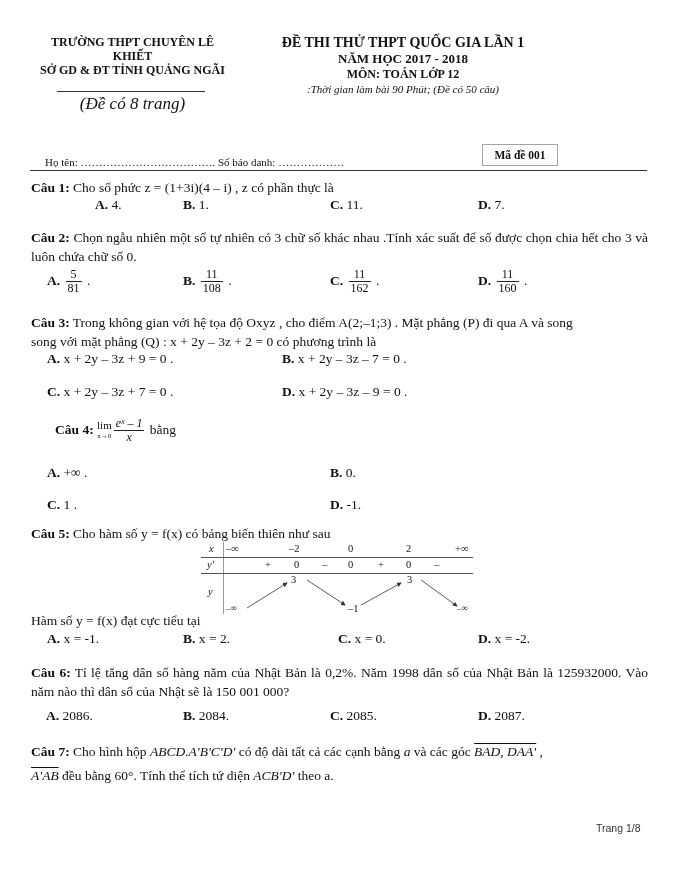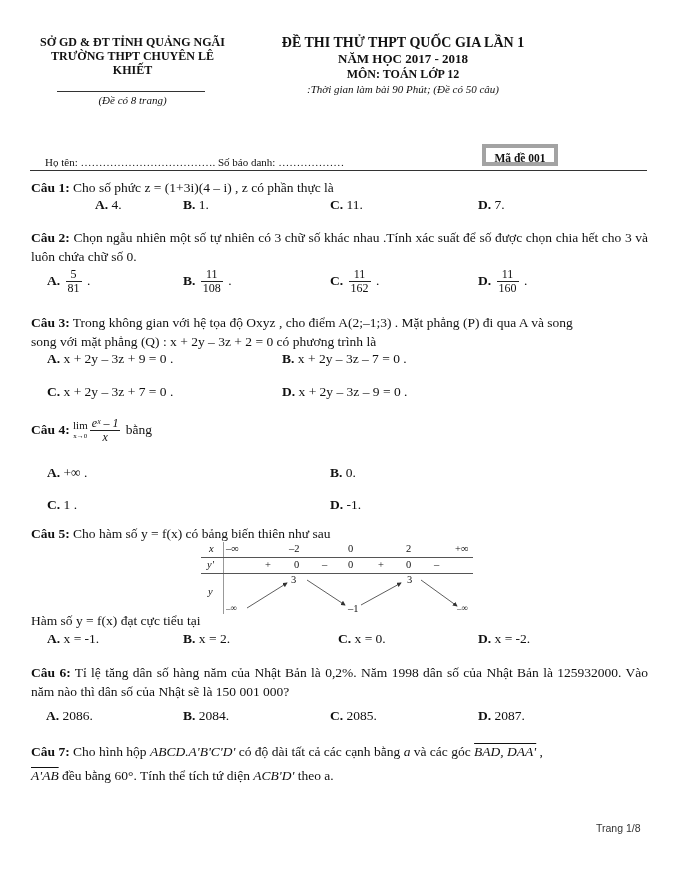--- a/index.html
+++ b/index.html
@@ -3,30 +3,30 @@
 <meta charset="utf-8">
 <style>
   * { box-sizing: border-box; margin: 0; padding: 0; }
   html, body { width: 681px; height: 886px; background: #ffffff; overflow: hidden; }
   body { position: relative; font-family: "Liberation Serif", "DejaVu Serif", serif; color: #111; font-size: 13px; }
   .abs { position: absolute; white-space: nowrap; }
   .i { font-style: italic; }
 
   .hdr-left { left: 30px; top: 35px; width: 205px; text-align: center; font-weight: bold; font-size: 12px; line-height: 14px; white-space: normal; }
   .hdr-left-rule { left: 57px; top: 91px; width: 148px; height: 1px; background: #333; }
-  .hdr-left-pages { left: 30px; top: 94px; width: 205px; text-align: center; font-style: italic; font-size: 11px; }
+  .hdr-left-pages { left: 30px; top: 94px; width: 205px; text-align: center; font-style: italic; font-size: 17px; }
 
   .hdr-right-title { left: 258px; top: 35px; width: 290px; text-align: center; font-weight: bold; font-size: 14px; line-height: 15px; }
   .hdr-right-year { left: 258px; top: 51px; width: 290px; text-align: center; font-weight: bold; font-size: 13px; }
   .hdr-right-subject { left: 258px; top: 67px; width: 290px; text-align: center; font-weight: bold; font-size: 12px; }
   .hdr-right-time { left: 258px; top: 83px; width: 290px; text-align: center; font-style: italic; font-size: 11px; }
 
   .student-line { left: 45px; top: 156px; font-size: 11px; }
   .student-rule { left: 30px; top: 170px; width: 617px; height: 1px; background: #333; }
-  .code-box { left: 482px; top: 144px; width: 76px; height: 22px; border: 4px solid #a3a3a3; font-weight: bold; font-size: 11.5px; text-align: center; line-height: 20px; }
+  .code-box { left: 482px; top: 144px; width: 76px; height: 22px; border: 1px solid #a3a3a3; font-weight: bold; font-size: 11.5px; text-align: center; line-height: 20px; }
 
   .q { left: 31px; font-size: 13.5px; }
   .q .lbl { font-weight: bold; }
   .opt { font-size: 13.5px; }
   .opt .lbl { font-weight: bold; }
   .para { left: 31px; width: 617px; font-size: 13.5px; text-align: justify; white-space: normal; line-height: 19px; }
   .para .lbl { font-weight: bold; }
 
   .frac { display: inline-block; vertical-align: middle; text-align: center; font-size: 12px; line-height: 13px; margin: 0 2px; }
   .frac .num { display: block; border-bottom: 1px solid #222; padding: 0 2px; }
@@ -40,22 +40,22 @@
   .vt .col-line { position: absolute; left: 22px; top: 0; width: 1px; height: 72px; background: #999; }
   .vt .cell { position: absolute; white-space: nowrap; }
 
   .footer { left: 596px; top: 822px; font-family: "Liberation Sans", "DejaVu Sans", sans-serif; font-size: 10.5px; color: #333; }
   .ovl { text-decoration: overline; }
 </style>
 </head>
 <body>
 
 <div class="abs hdr-left">
+  <div>TRƯỜNG THPT CHUYÊN LÊ KHIẾT</div>
   <div>SỞ GD &amp; ĐT TỈNH QUẢNG NGÃI</div>
-  <div>TRƯỜNG THPT CHUYÊN LÊ KHIẾT</div>
 </div>
 <div class="abs hdr-left-rule"></div>
 <div class="abs hdr-left-pages">(Đề có 8 trang)</div>
 
 <div class="abs hdr-right-title">ĐỀ THI THỬ THPT QUỐC GIA LẦN 1</div>
 <div class="abs hdr-right-year">NĂM HỌC 2017 - 2018</div>
 <div class="abs hdr-right-subject">MÔN: TOÁN LỚP 12</div>
 <div class="abs hdr-right-time">:Thời gian làm bài 90 Phút; (Đề có 50 câu)</div>
 
 <div class="abs student-line">Họ tên: ………………………………. Số báo danh: ………………</div>
@@ -80,21 +80,21 @@
 
 <div class="abs q" style="top:315px;text-align:center;">
   <span class="lbl">Câu 3:</span><span> Trong không gian với hệ tọa độ Oxyz , cho điểm  A(2;–1;3) . Mặt phẳng (P) đi qua A và song</span>
 </div>
 <div class="abs q" style="top:334px;">song với mặt phẳng  (Q) :   x + 2y – 3z + 2 = 0 có phương  trình là</div>
 <div class="abs opt" style="left:47px; top:351px;"><span class="lbl">A.</span><span> x + 2y – 3z + 9 = 0 .</span></div>
 <div class="abs opt" style="left:282px; top:351px;"><span class="lbl">B.</span><span> x + 2y – 3z – 7 = 0 .</span></div>
 <div class="abs opt" style="left:47px; top:384px;"><span class="lbl">C.</span><span> x + 2y – 3z + 7 = 0 .</span></div>
 <div class="abs opt" style="left:282px; top:384px;"><span class="lbl">D.</span><span> x + 2y – 3z – 9 = 0 .</span></div>
 
-<div class="abs q" style="top:417px;">
+<div class="abs q" style="top:417px;margin-left:24px;">
   <span class="lbl">Câu 4:</span>
   <span class="lim"><span>lim</span><span class="sub">x→0</span></span><span class="frac i"><span class="num">eˣ – 1</span><span class="den">x</span></span><span>  bằng</span>
 </div>
 <div class="abs opt" style="left:47px; top:465px;"><span class="lbl">A.</span><span> +∞ .</span></div>
 <div class="abs opt" style="left:330px; top:465px;"><span class="lbl">B.</span><span> 0.</span></div>
 <div class="abs opt" style="left:47px; top:497px;"><span class="lbl">C.</span><span> 1 .</span></div>
 <div class="abs opt" style="left:330px; top:497px;"><span class="lbl">D.</span><span> -1.</span></div>
 
 <div class="abs q" style="top:526px;">
   <span class="lbl">Câu 5:</span><span> Cho hàm số  y = f(x)  có bảng biến thiên như sau</span>

